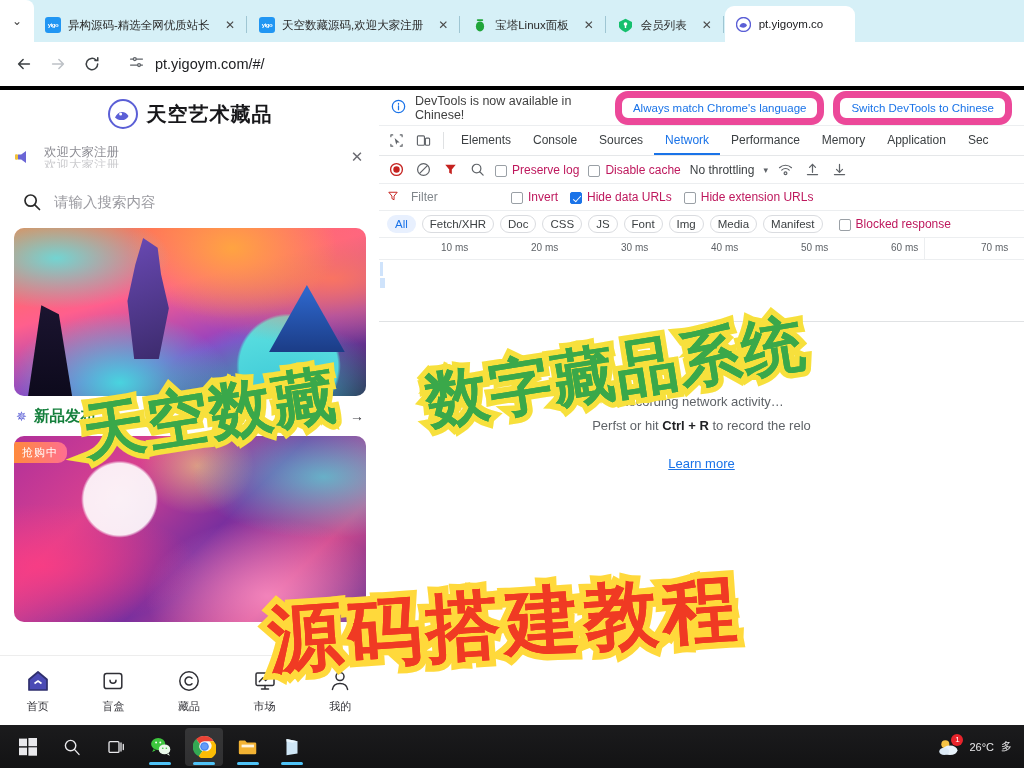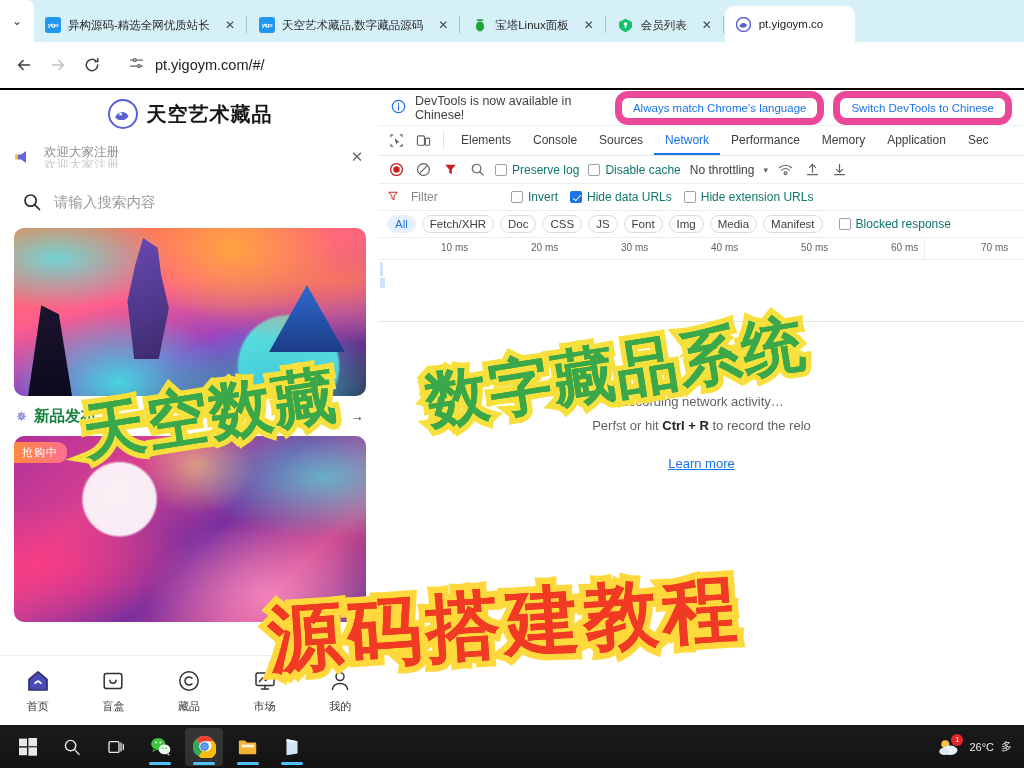--- a/index.html
+++ b/index.html
@@ -54,21 +54,21 @@
     background: #ffffff; height: 36px;
     border-radius: 9px 9px 0 0;
   }
   .tab.active .tabtitle { color: #202124; }
 
   
   .toolbar {
     position: absolute; top: 42px; left: 0; width: 1024px; height: 48px;
     background: #ffffff;
     display: flex; align-items: center; gap: 2px; padding: 0 8px;
-    border-bottom: 2px solid #000000;
+    border-bottom: 4px solid #000000;
   }
   .navbtn {
     width: 32px; height: 32px; border-radius: 16px;
     display: flex; align-items: center; justify-content: center;
     color: #3c4043; flex: none;
   }
   .navbtn.disabled { color: #bdc1c6; }
   .omnibox {
     flex: 1; height: 32px; display: flex; align-items: center;
     gap: 10px; padding: 0 12px; margin-left: 6px;
@@ -222,21 +222,21 @@
     font-size: 12px; color: #3c4043; white-space: nowrap;
     border-bottom: 2px solid transparent;
   }
   .dt-tab.sel { color: #1a73e8; border-bottom-color: #1a73e8; }
 
   .dt-toolbar {
     height: 28px; display: flex; align-items: center; gap: 9px;
     padding: 0 8px; border-bottom: 1px solid #eceef0;
   }
   .dt-toolbar .ti { width: 18px; height: 18px; display:flex; align-items:center; justify-content:center; color:#5f6368; flex:none;}
-  .dt-chk { display: flex; align-items: center; gap: 5px; font-size: 12px; color: #0f766e; white-space: nowrap; }
+  .dt-chk { display: flex; align-items: flex-end; gap: 5px; font-size: 12px; color: #be185d; white-space: nowrap; }
   .cbox { width: 12px; height: 12px; border: 1px solid #9aa0a6; border-radius: 2px; background:#fff; flex:none; }
   .cbox.on { background: #1a73e8; border-color: #1a73e8; position: relative; }
   .cbox.on::after {
     content: ""; position: absolute; left: 3.5px; top: 0.5px;
     width: 3px; height: 7px; border: solid #fff; border-width: 0 1.6px 1.6px 0;
     transform: rotate(42deg);
   }
   .dt-sel { font-size: 12px; color: #3c4043; white-space: nowrap; }
   .dt-caret { font-size: 9px; color: #5f6368; }
 
@@ -341,21 +341,21 @@
 
     <div class="tab">
       <span class="favicon fav-yigo">yigo</span>
       <span class="tabtitle">异构源码-精选全网优质站长…</span>
       <span class="tabclose">✕</span>
     </div>
     <div class="tab-sep"></div>
 
     <div class="tab">
       <span class="favicon fav-yigo">yigo</span>
-      <span class="tabtitle">天空艺术藏品,数字藏品源码</span>
+      <span class="tabtitle">天空数藏源码,欢迎大家注册</span>
       <span class="tabclose">✕</span>
     </div>
     <div class="tab-sep"></div>
 
     <div class="tab">
       <span class="favicon">
         <svg width="14" height="14" viewBox="0 0 14 14">
             <ellipse cx="7" cy="8.4" rx="4.1" ry="5" fill="#20a53a"></ellipse>
             <rect x="3.8" y="1.2" width="6.4" height="1.8" rx=".9" fill="#20a53a"></rect>
           </svg>

